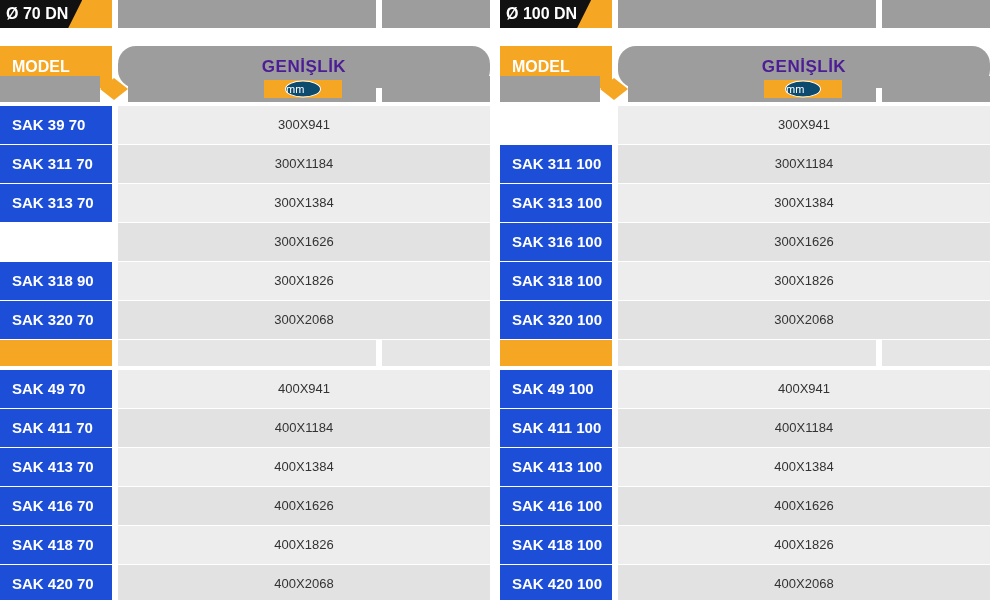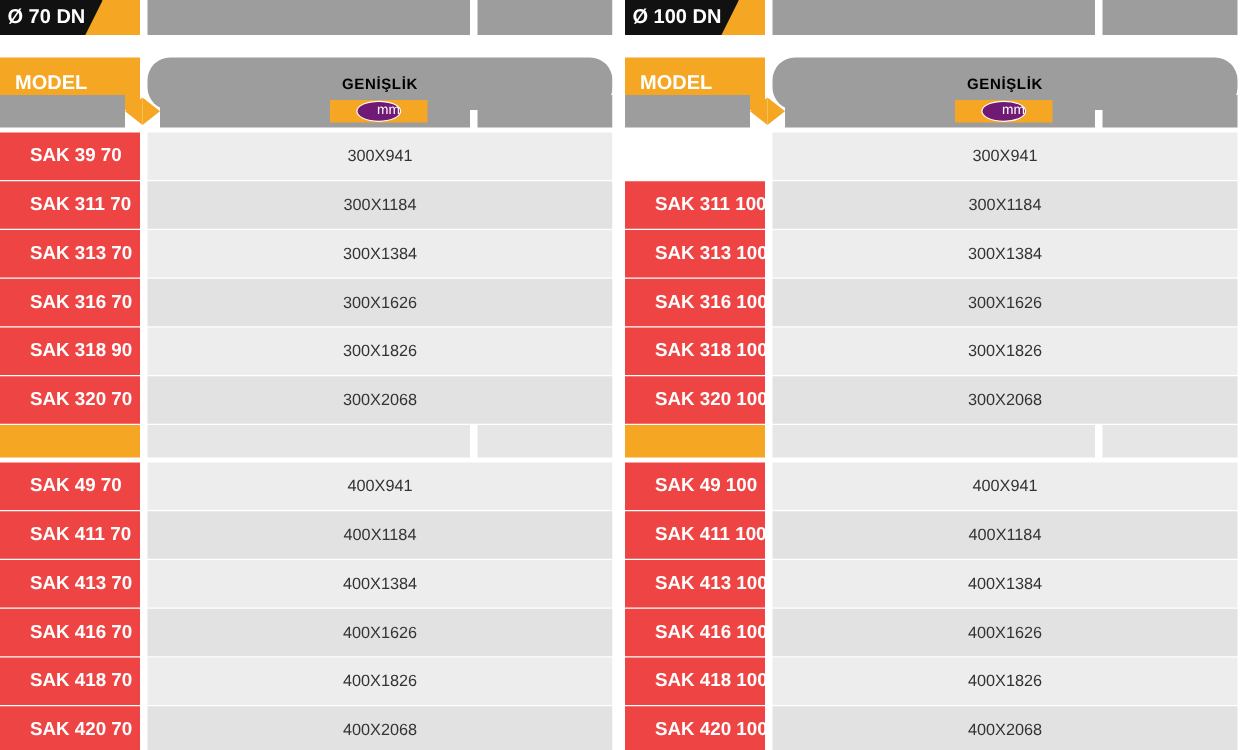--- a/index.html
+++ b/index.html
@@ -95,23 +95,23 @@
     font-size: 16px;
     line-height: 42px;
     padding-left: 12px;
     box-sizing: border-box;
   }
   .hdr .hdr-width {
     position: absolute;
     left: 118px; top: 0;
     width: 372px; height: 42px;
     background: #9d9d9d;
-    color: #000000;
+    color: #4c1d95;
     font-weight: bold;
-    font-size: 12px;
+    font-size: 17px;
     line-height: 42px;
     text-align: center;
     letter-spacing: .5px;
     border-radius: 18px;
   }
 
   
   .dimrow {
     position: absolute;
     top: 76px;
@@ -158,26 +158,26 @@
     left: 264px; top: 4px;
     width: 78px; height: 18px;
     background: #f5a623;
   }
   .mm-bar .mm-ell {
     position: absolute;
     left: 50%; top: 50%;
     transform: translate(-50%, -50%);
     width: 36px; height: 17px;
     border-radius: 50%;
-    background: #701a75;
+    background: #0c4a6e;
     border: 1px solid #ffffff;
     color: #ffffff;
     font-size: 11px;
     line-height: 15px;
-    text-align: right;
+    text-align: left;
     box-sizing: border-box;
   }
 
   
   .rows {
     position: absolute;
     left: 0;
     width: 490px;
   }
   .rows-a { top: 106px; }
@@ -185,26 +185,26 @@
 
   .row {
     position: relative;
     height: 38px;
     margin-bottom: 1px;
   }
   .row .cell-model {
     position: absolute;
     left: 0; top: 0;
     width: 112px; height: 38px;
-    background: #ef4444;
+    background: #1d4ed8;
     color: #ffffff;
     font-weight: bold;
     font-size: 15px;
     line-height: 38px;
-    padding-left: 24px;
+    padding-left: 12px;
     box-sizing: border-box;
     white-space: nowrap;
   }
   .row .cell-width {
     position: absolute;
     left: 118px; top: 0;
     width: 372px; height: 38px;
     line-height: 38px;
     text-align: center;
     font-size: 13px;
@@ -289,21 +289,20 @@
       </div>
       <div class="row even">
         <div class="cell-model">SAK 311 70</div>
         <div class="cell-width">300X1184</div>
       </div>
       <div class="row odd">
         <div class="cell-model">SAK 313 70</div>
         <div class="cell-width">300X1384</div>
       </div>
       <div class="row even">
-        <div class="cell-model">SAK 316 70</div>
         <div class="cell-width">300X1626</div>
       </div>
       <div class="row odd">
         <div class="cell-model">SAK 318 90</div>
         <div class="cell-width">300X1826</div>
       </div>
       <div class="row even">
         <div class="cell-model">SAK 320 70</div>
         <div class="cell-width">300X2068</div>
       </div>

